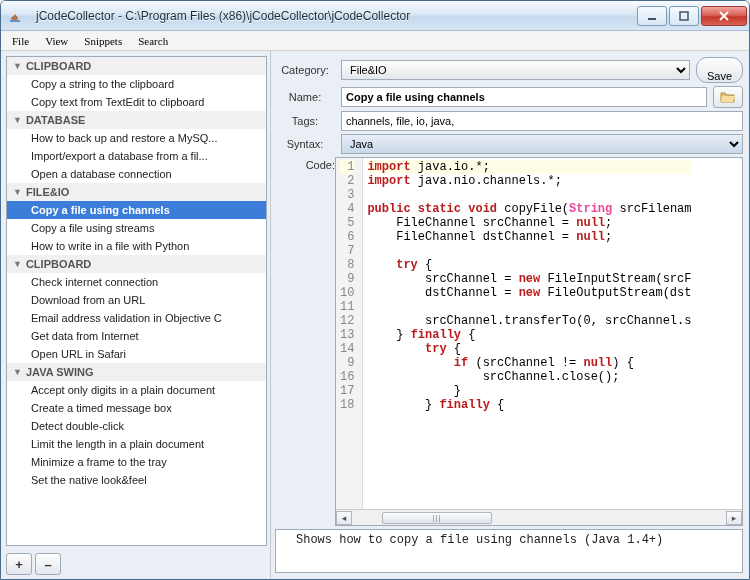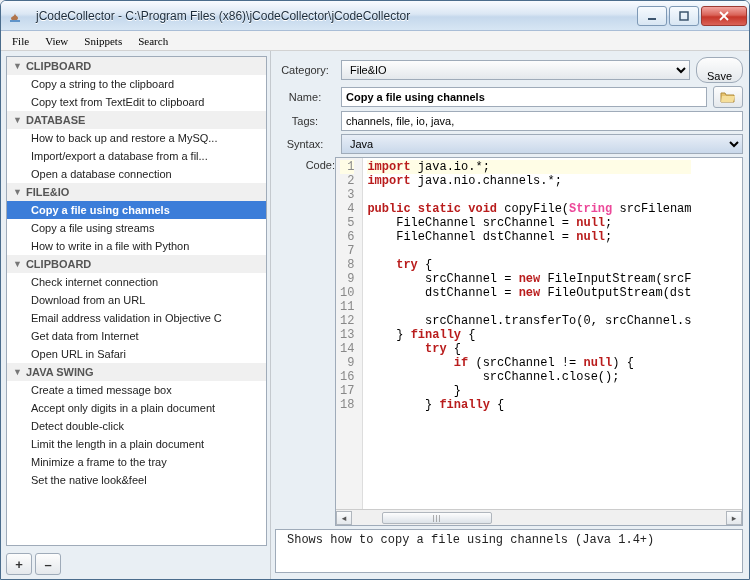--- a/index.html
+++ b/index.html
@@ -38,21 +38,21 @@
 .codetxt .kw { color: #b91c1c; font-weight: bold; }
 .codetxt .ty { color: #ec4899; font-weight: bold; }
 .codetxt .id { color: #000; }
 .line1 { background: #fffde6; }
 .hscroll { height: 16px; border-top: 1px solid #ccc; background: #f0f0f0; display: flex; align-items: center; }
 .hscroll .arrow { width: 16px; height: 14px; border: 1px solid #b0b6bd; background: linear-gradient(#fafbfc,#e4e8ec); display: flex; align-items: center; justify-content: center; font-size: 9px; color: #555; }
 .hscroll .track { flex: 1; position: relative; height: 14px; }
 .hscroll .thumb { position: absolute; left: 30px; width: 110px; height: 12px; top: 1px; border: 1px solid #b0b6bd; background: linear-gradient(#fdfdfd,#dde3e9); border-radius: 2px; display:flex; align-items:center; justify-content:center; font-size:8px; color:#888; letter-spacing:1px; }
 .commentwrap { display: flex; gap: 6px; }
 .commentwrap label { width: 60px; text-align: right; color: #333; padding-top: 2px; }
-.commentbox { flex: 1; border: 1px solid #9fabb9; background: #fff; height: 44px; padding: 3px 11px; font-family: "Courier New", monospace; font-size: 12px; color: #222; overflow: auto; }
+.commentbox { flex: 1; border: 1px solid #9fabb9; background: #fff; height: 44px; padding: 3px 20px; font-family: "Courier New", monospace; font-size: 12px; color: #222; overflow: auto; }
 </style>
 </head>
 <body>
 
 <div class="window">
   <div class="titlebar">
     <span class="appicon">
       <svg viewBox="0 0 16 16" width="16" height="16">
           <path fill="#b0754c" d="M4 10c0-1 4-2 4-5 0 3 3 3 3 5s-3 3-3 3-4 0-4-3z"></path>
           <path fill="#6094c9" d="M3 12h10v2H3z"></path>
@@ -113,22 +113,22 @@
           </div>
           <div class="item">Check internet connection</div>
           <div class="item">Download from an URL</div>
           <div class="item">Email address validation in Objective C</div>
           <div class="item">Get data from Internet</div>
           <div class="item">Open URL in Safari</div>
           <div class="cat">
             <span class="tri">▼</span>
             <b>JAVA SWING</b>
           </div>
+          <div class="item">Accept only digits in a plain document</div>
           <div class="item">Create a timed message box</div>
-          <div class="item">Accept only digits in a plain document</div>
           <div class="item">Detect double-click</div>
           <div class="item">Limit the length in a plain document</div>
           <div class="item">Minimize a frame to the tray</div>
           <div class="item">Set the native look&amp;feel</div>
         </div>
       <div class="sidebtns">
         <div class="sqbtn">+</div>
         <div class="sqbtn">–</div>
       </div>
     </div>

